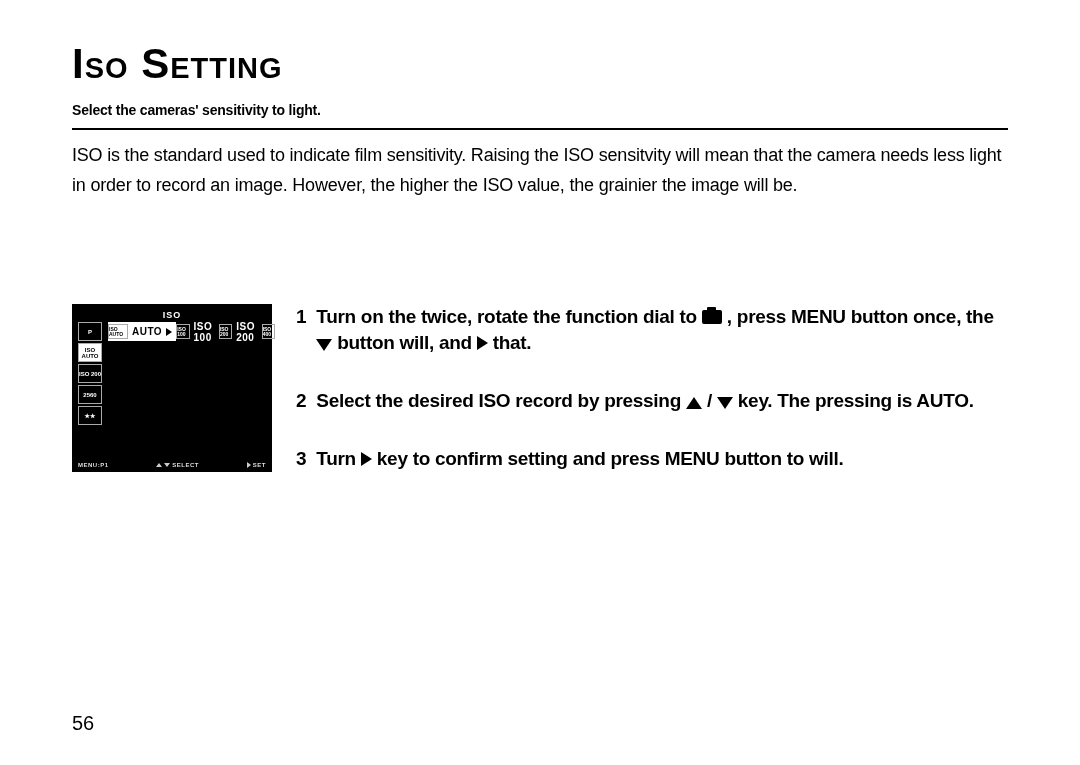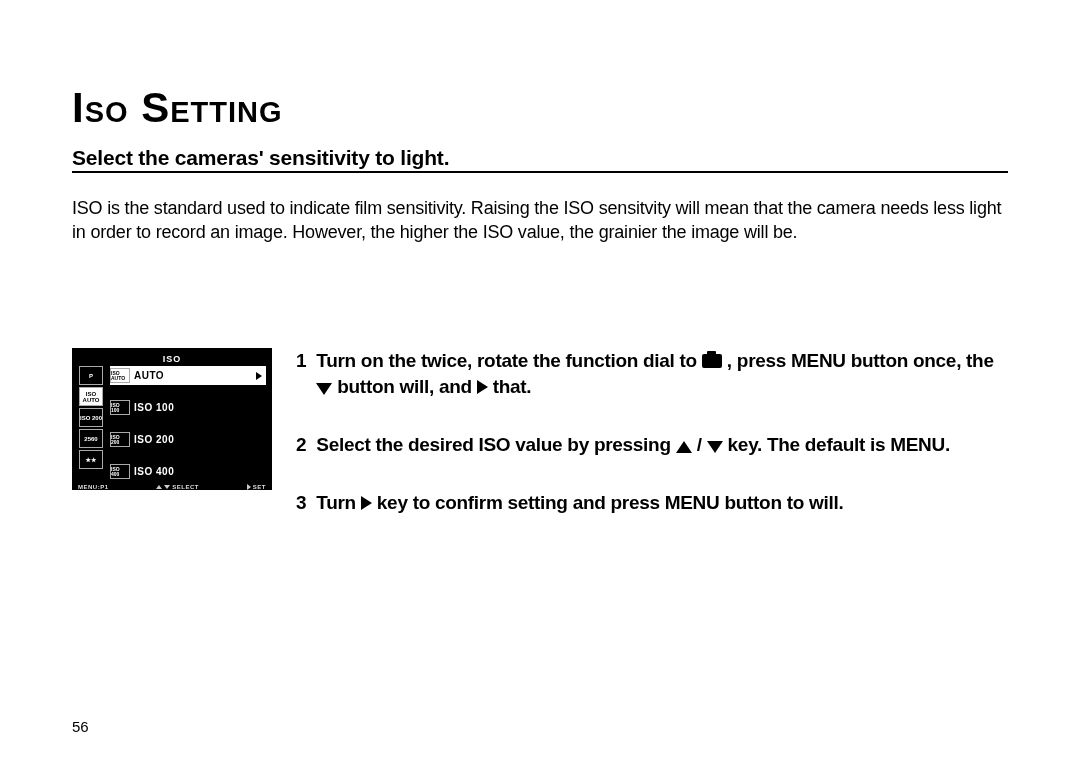--- a/index.html
+++ b/index.html
@@ -16,48 +16,47 @@
       padding: 40px 72px 30px 72px;
       position: relative;
     }
     .page-title {
       font-family: "Myriad Pro", "Segoe UI", Arial, sans-serif;
       font-weight: 700;
       font-size: 42px;
       letter-spacing: 1px;
       margin-bottom: 14px;
       font-variant: small-caps;
-      margin-top: 44px;
     }
     .subhead {
       font-family: Arial, sans-serif;
       font-weight: 900;
-      font-size: 21px;
+      font-size: 14px;
       letter-spacing: -0.2px;
       border-bottom: 2px solid #000;
-      padding-bottom: 1px;
-      margin-bottom: 23px;
+      padding-bottom: 10px;
+      margin-bottom: 10px;
     }
     .body-para {
       font-size: 18px;
-      line-height: 24px;
+      line-height: 30px;
       letter-spacing: -0.2px;
       font-weight: 400;
     }
     .main-row {
       display: flex;
       gap: 24px;
       margin-top: 104px;
       align-items: flex-start;
     }
     .lcd {
       background: #000;
       border: 4px solid #000;
       width: 200px;
-      height: 142px;
+      height: 168px;
       display: flex;
       flex-direction: column;
       padding: 0 2px 0px 2px;
       font-family: Arial, sans-serif;
       color: #fff;
     }
     .lcd-title {
       font-size: 9px;
       font-weight: 700;
       text-align: center;
@@ -89,22 +88,22 @@
       text-align: center;
       line-height: 6px;
     }
     .lcd-left-cell.filled {
       background: #fff;
       color: #000;
     }
     .lcd-right {
       flex: 1;
       display: flex;
-      flex-direction: column;
-      gap: 13px;
+      flex-direction: row;
+      gap: 0;
     }
     .lcd-row {
       display: flex;
       align-items: center;
       gap: 4px;
       height: 19px;
     }
     .lcd-row-icon {
       width: 20px;
       height: 15px;
@@ -219,21 +218,21 @@
       position:absolute;
       top:-3px; left:5px;
       width:9px; height:4px;
       background:#000;
       border-radius:1px;
     }
     .page-num {
       position: absolute;
       bottom: 30px;
       left: 72px;
-      font-size: 15px;
+      font-size: 20px;
     }
   </style>
 </head>
 <body>
 
 <h1 class="page-title">Iso Setting</h1>
 
 <div class="subhead">Select the cameras' sensitivity to light.</div>
 
 <p class="body-para">ISO is the standard used to indicate film sensitivity. Raising the ISO sensitvity will mean that the camera needs less light in order to record an image. However, the higher the ISO value, the grainier the image will be.</p>
@@ -293,21 +292,21 @@
   <div class="steps">
     <div class="step">
       <div class="step-num">1</div>
       <div class="step-text">
         <span>Turn on the twice, rotate the function dial to </span><span class="cam-icon inline-icon"></span><span> , press MENU button once, the  </span><span class="tri-down inline-icon"></span><span> button will, and </span><span class="tri-right inline-icon"></span><span> that.</span>
       </div>
     </div>
     <div class="step">
       <div class="step-num">2</div>
       <div class="step-text">
-        <span>Select the desired ISO value by pressing </span><span class="tri-up inline-icon"></span><span> / </span><span class="tri-down inline-icon"></span><span>  key. The default is MENU.</span>
+        <span>Select the desired ISO record by pressing </span><span class="tri-up inline-icon"></span><span> / </span><span class="tri-down inline-icon"></span><span>  key. The pressing is AUTO.</span>
       </div>
     </div>
     <div class="step">
       <div class="step-num">3</div>
       <div class="step-text">
         <span>Turn  </span><span class="tri-right inline-icon"></span><span>  key to confirm setting and press MENU button to will.</span>
       </div>
     </div>
   </div>
 

